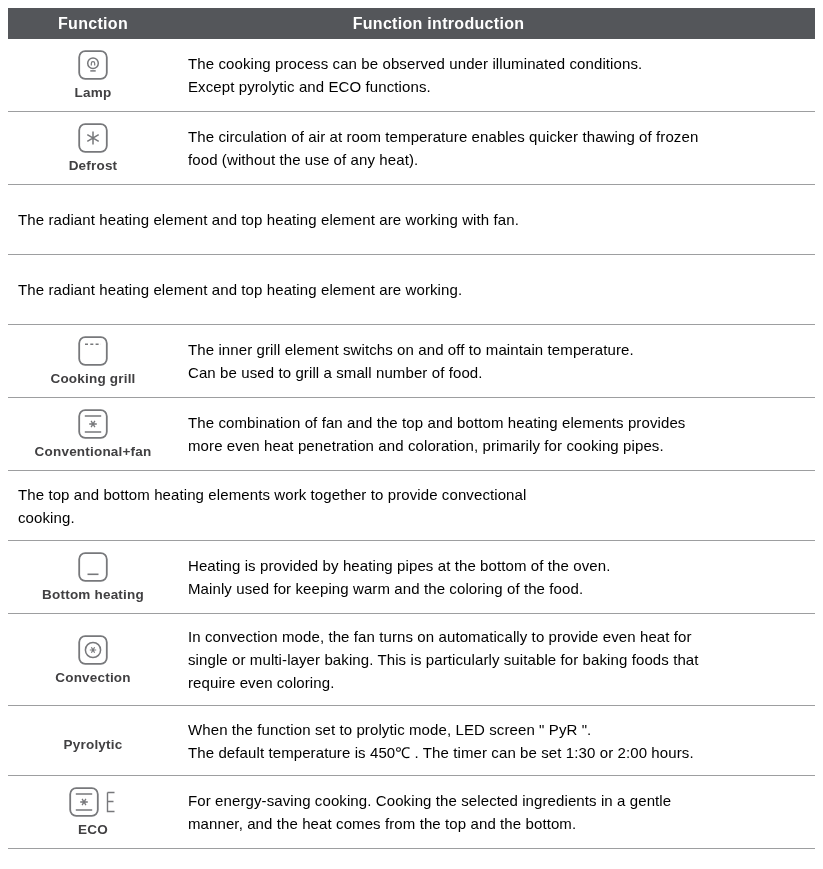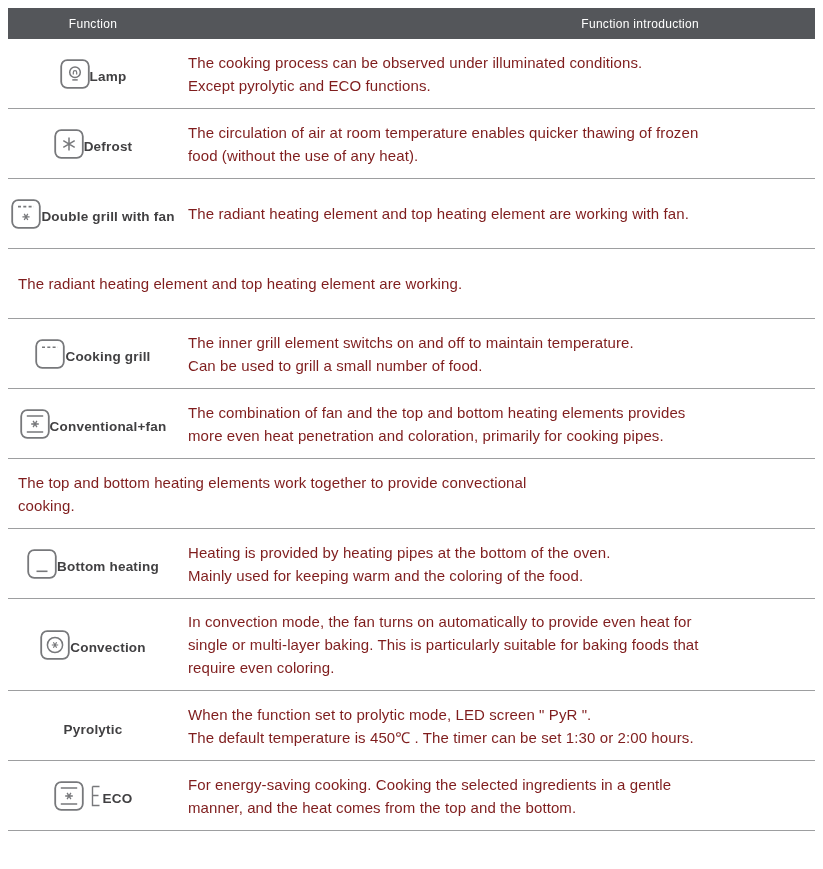--- a/index.html
+++ b/index.html
@@ -9,44 +9,44 @@
     font-family:"Liberation Sans", sans-serif;
     color:#58595b;
   }
   .page { width:823px; padding:8px 8px 0 8px; }
 
   .thead {
     display:flex; align-items:center;
     background:#54565a; color:#ffffff;
     height:31px;
   }
-  .th { font-weight:normal; font-size:12px; letter-spacing:.3px; }
+  .th { font-weight:bold; font-size:16px; letter-spacing:.3px; }
   .th-fn { width:170px; text-align:center; }
-  .th-intro { flex:1; text-align:right; padding-right:116px; }
+  .th-intro { flex:1; text-align:center; padding-right:116px; }
 
   .row {
     display:flex; align-items:center;
     border-bottom:1px solid #9d9ea0;
     padding:11px 0;
     min-height:70px;
   }
   .fn-cell {
     width:170px; flex:0 0 170px;
-    display:flex; align-items:center; justify-content:center;
+    display:flex; flex-direction:column; align-items:center; justify-content:center;
   }
   .icon-wrap { display:flex; align-items:center; gap:5px; }
   .fn-label {
     margin-top:5px;
     font-size:13.5px; font-weight:bold; color:#414042;
     text-align:center; white-space:nowrap; letter-spacing:.2px;
   }
   .fn-label-solo { margin-top:8px; }
   .desc {
     flex:1;
-    font-size:15px; line-height:23px; color:#7f1d1d;
+    font-size:15px; line-height:23px; color:#000000;
     white-space:pre-line;
     padding:0 12px 0 10px;
     letter-spacing:.1px;
   }
   svg.icn { display:block; }
 </style>
 </head>
 <body>
 
 <div class="page">
@@ -79,30 +79,20 @@
           <path d="M15,8.4 V21.6 M9.3,11.7 L20.7,18.3 M20.7,11.7 L9.3,18.3" stroke-width="1.5"></path>
         </svg>
       </span>
       <span class="fn-label">Defrost</span>
     </div>
     <div class="desc">The circulation of air at room temperature enables quicker thawing of frozen
 food (without the use of any heat).</div>
   </div>
 
   <div class="row">
-    <div class="fn-cell">
-      <span class="icon-wrap">
-        <svg class="icn" width="30" height="30" viewBox="0 0 30 30" fill="none" stroke="#77787b">
-          <rect x="1.2" y="1.2" width="27.6" height="27.6" rx="6" stroke-width="1.8"></rect>
-          <path d="M7,7.6 H23" stroke-dasharray="3 2.3" stroke-width="1.6"></path>
-          <path d="M11.4,17.9 H18.6 M13.2,14.8 L16.8,21 M16.8,14.8 L13.2,21" stroke-width="1.3"></path>
-        </svg>
-      </span>
-      <span class="fn-label">Double grill with fan</span>
-    </div>
     <div class="desc">The radiant heating element and top heating element are working with fan.</div>
   </div>
 
   <div class="row">
     <div class="desc">The radiant heating element and top heating element are working.</div>
   </div>
 
   <div class="row">
     <div class="fn-cell">
       <span class="icon-wrap">

